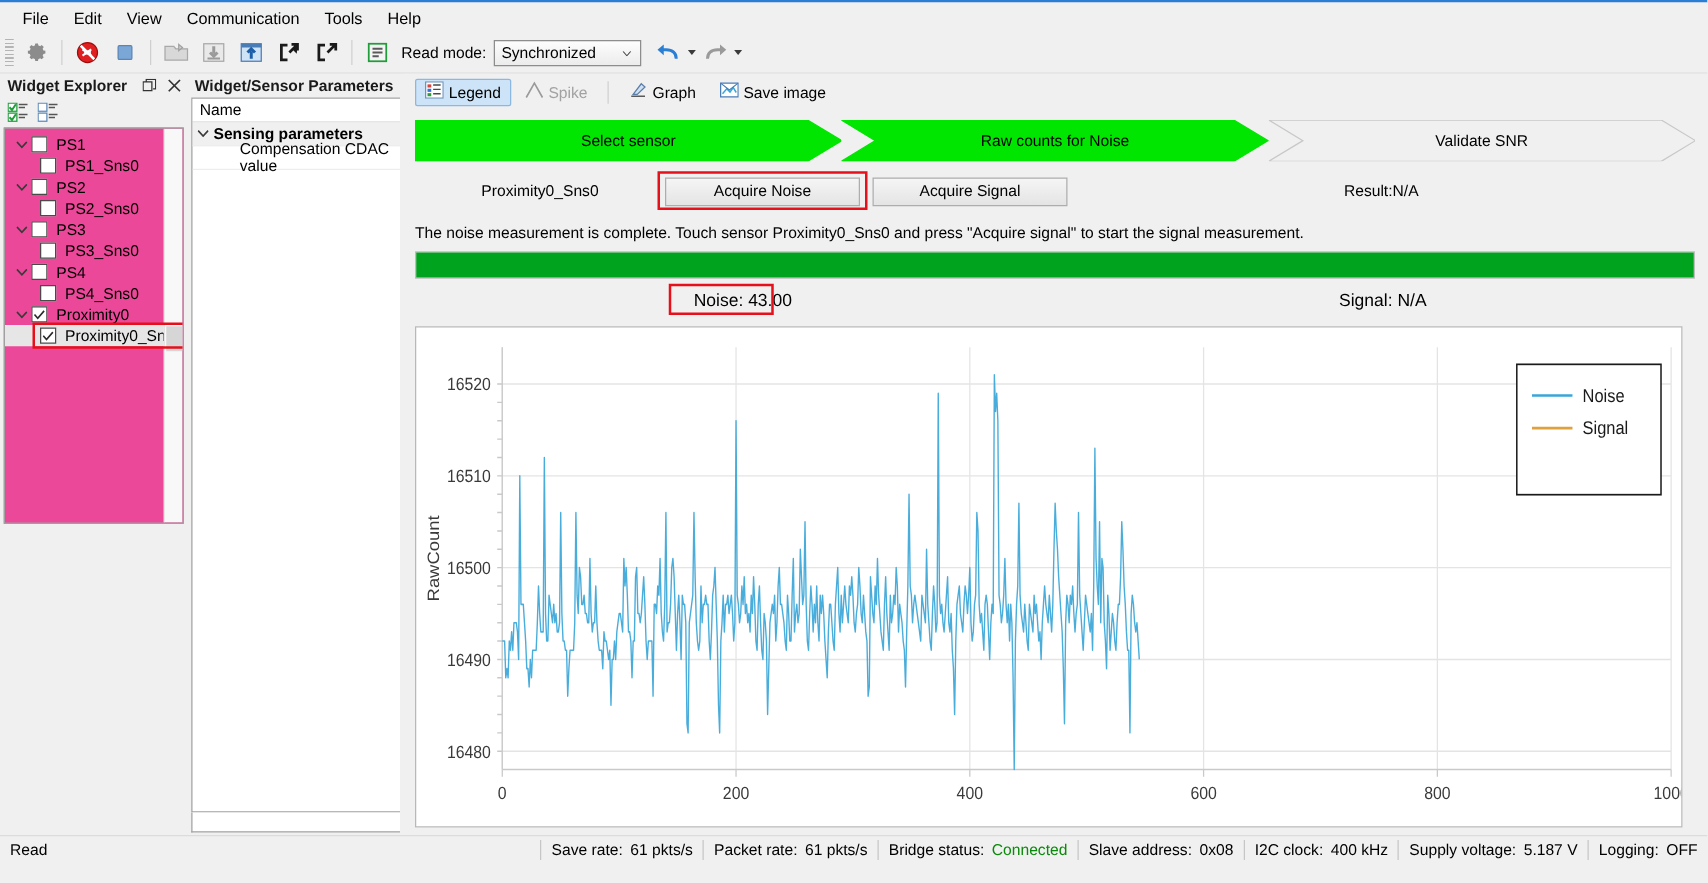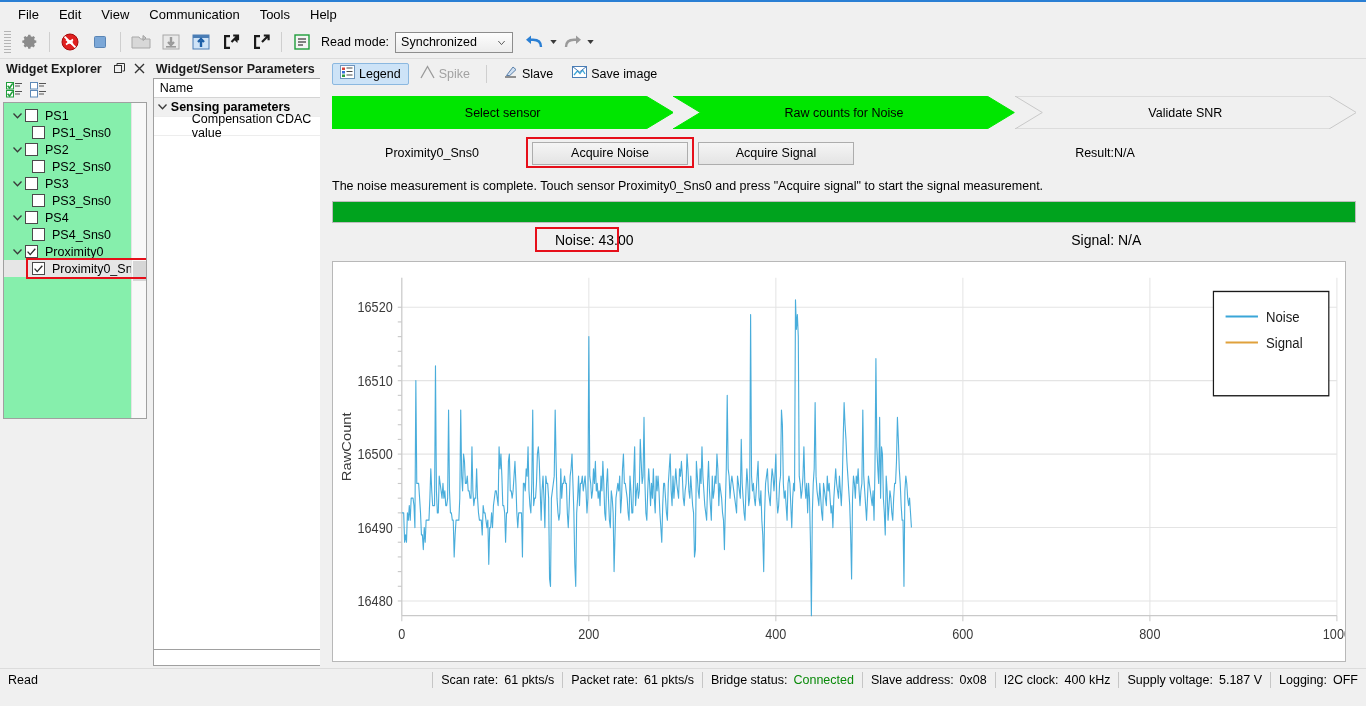--- a/index.html
+++ b/index.html
@@ -114,21 +114,21 @@
     height: 24px;
     display: flex; align-items: center;
     padding-left: 6px;
     gap: 6px;
     background: #f0f0f0;
   }
   .we-icon { width: 18px; height: 16px; cursor: default; }
 
   .tree-wrap {
     margin: 0 3px 0 3px;
-    background: #86efac;
+    background: #ec4899;
     border: 1px solid #a0a0a0;
     flex: 1 1 auto;
     position: relative;
     overflow: hidden;
   }
   .tree { padding-top: 4px; }
   .tree-row {
     height: 17px;
     display: flex; align-items: center;
     font-size: 12.5px;
@@ -697,21 +697,21 @@
                 <path d="M1 13L7.5 1.5 14 13" stroke="#9a9a9a" stroke-width="1.3" fill="none"></path>
               </svg></span>
             <span>Spike</span>
           </div>
           <div class="ct-sep"></div>
           <div class="ct-btn">
             <span><svg width="15" height="14" viewBox="0 0 15 14">
                 <path d="M2 12h11" stroke="#5a5a5a" stroke-width="1.3"></path>
                 <path d="M3.5 10.5L10 2l3 2.6-6.2 5.9z" fill="#cfe0f2" stroke="#5a7fa8"></path>
               </svg></span>
-            <span>Slave</span>
+            <span>Graph</span>
           </div>
           <div class="ct-btn">
             <span><svg width="15" height="14" viewBox="0 0 15 14">
                 <rect x="0.5" y="1.5" width="14" height="11" fill="#fff" stroke="#4a7db5"></rect>
                 <path d="M2 10l3.4-4 2.6 2.6L10.6 5 13 9" stroke="#3aa6d8" stroke-width="1.2" fill="none"></path>
                 <path d="M0.5 1.5L7.5 7 14.5 1.5" stroke="#4a7db5" fill="none"></path>
               </svg></span>
             <span>Save image</span>
           </div>
         </div>
@@ -825,21 +825,21 @@
   </div>
 
   <div class="statusbar" id="statusbar-root">
       <div class="sb-cell">
         <span class="sb-label">Read</span>
       </div>
       <div class="sb-grow"></div>
       <div class="sb-grow"></div>
       <div class="sb-sep"></div>
       <div class="sb-cell">
-        <span class="sb-label">Scan rate:</span>
+        <span class="sb-label">Save rate:</span>
         <span class="sb-val">61 pkts/s</span>
       </div>
       <div class="sb-sep"></div>
       <div class="sb-cell">
         <span class="sb-label">Packet rate:</span>
         <span class="sb-val">61 pkts/s</span>
       </div>
       <div class="sb-sep"></div>
       <div class="sb-cell">
         <span class="sb-label">Bridge status:</span>

